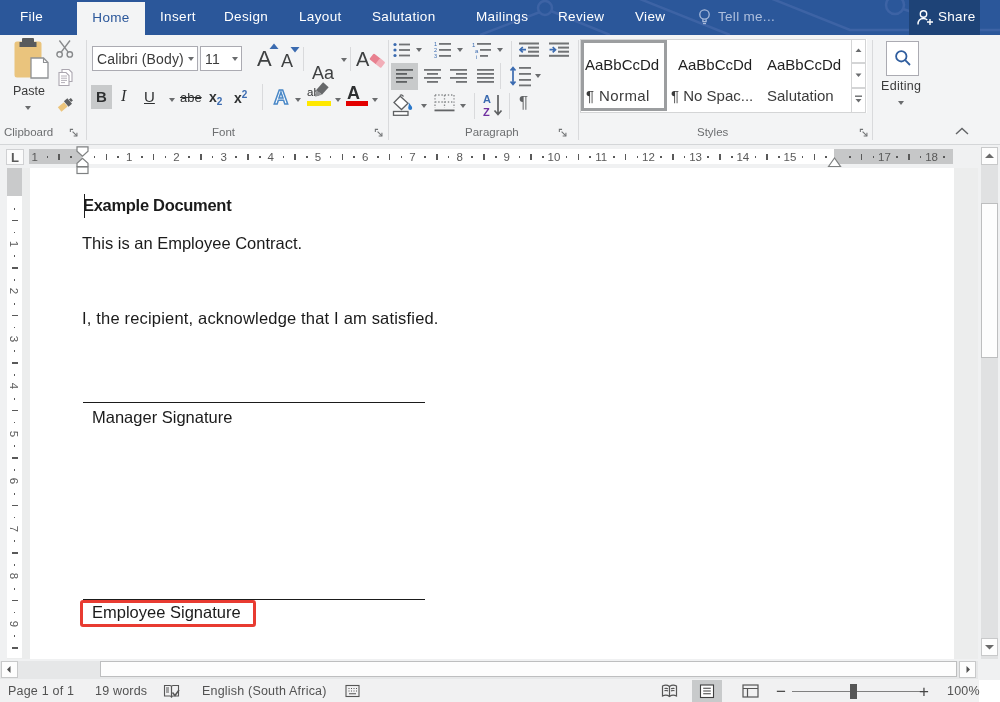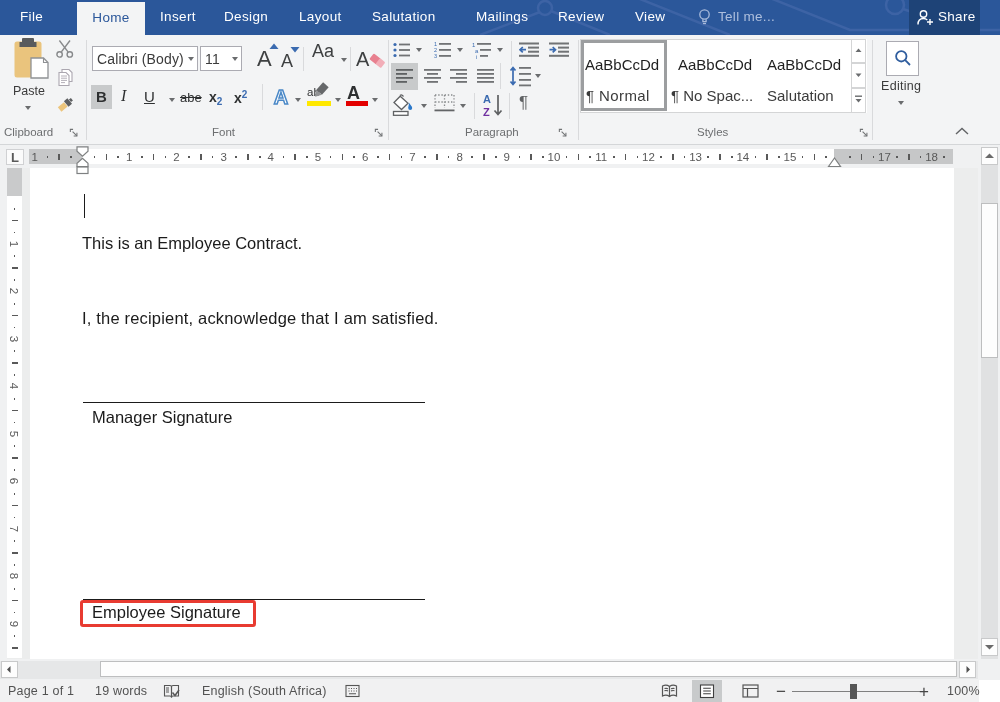--- a/index.html
+++ b/index.html
@@ -140,21 +140,21 @@
       <i class="dd" style="right:3px;top:10px;"></i>
     </div>
 <div class="btxt" style="left:257px;top:11px;font-size:22px;color:#3f4142;">A</div>
 <svg class="abs" style="left:269px;top:8px" width="10" height="7">
       <polygon points="5,0.5 9.5,6 0.5,6" fill="#3b6bb0"></polygon>
     </svg>
 <div class="btxt" style="left:281px;top:16px;font-size:18px;color:#3f4142;">A</div>
 <svg class="abs" style="left:290px;top:11px" width="10" height="7">
       <polygon points="5,6.5 0.5,1 9.5,1" fill="#3b6bb0"></polygon>
     </svg>
-<div class="btxt" style="left:312px;top:6px;font-size:18px;color:#3f4142;">Aa</div>
+<div class="btxt" style="left:312px;top:28px;font-size:18px;color:#3f4142;">Aa</div>
 <i class="dd" style="left:341px;top:23px;"></i>
 <div class="btxt" style="left:356px;top:13px;font-size:20px;color:#3f4142;">A</div>
 <svg class="abs" style="left:367px;top:17px" width="21" height="17" viewBox="0 0 18 15">
       <g transform="rotate(38 9 7.5)">
         <rect x="2.5" y="4.5" width="8" height="6.5" rx="1" fill="#e8808f"></rect>
         <rect x="9.5" y="4.5" width="6" height="6.5" rx="1" fill="#f2aeb8"></rect>
       </g>
     </svg>
 <div style="position:absolute;left:303px;top:12px;width:1px;height:24px;background:#d9dadc;"></div>
 <div style="position:absolute;left:350px;top:12px;width:1px;height:24px;background:#d9dadc;"></div>
@@ -473,20 +473,21 @@
       <i class="vdot" style="top:419.9px"></i>
       <i class="vtick" style="top:431.8px"></i>
       <i class="vdot" style="top:443.6px"></i>
       <span class="vnum" style="top:455.5px">9</span>
       <i class="vdot" style="top:467.4px"></i>
       <i class="vtick" style="top:479.2px"></i>
       <i class="vdot" style="top:491.1px"></i>
  </div>
  <div style="position:absolute;left:22px;top:0;width:8px;height:491px;background:#eceded;"></div>
  <div id="page">
+  <div class="t" style="left:53px;top:28px;font-weight:bold;letter-spacing:-0.3px;">Example Document</div>
   <div style="position:absolute;left:53.5px;top:26px;width:1.2px;height:24px;background:#1b1b1b;"></div>
   <div class="t" style="left:52px;top:141px;letter-spacing:0.18px;">I, the recipient, acknowledge that I am satisfied.</div>
   <div class="t" style="left:52px;top:66px;">This is an Employee Contract.</div>
   <div style="position:absolute;left:53px;top:234px;width:342px;height:1.2px;background:#1b1b1b;"></div>
   <div class="t" style="left:62px;top:240px;">Manager Signature</div>
   <div style="position:absolute;left:53px;top:430.5px;width:342px;height:1.2px;background:#1b1b1b;"></div>
   <div style="position:absolute;left:49.5px;top:432px;width:176px;height:26.5px;border:3.5px solid #e83b31;border-radius:3px;"></div>
   <div class="t" style="left:62px;top:435px;">Employee Signature</div>
  </div>
 </div>

